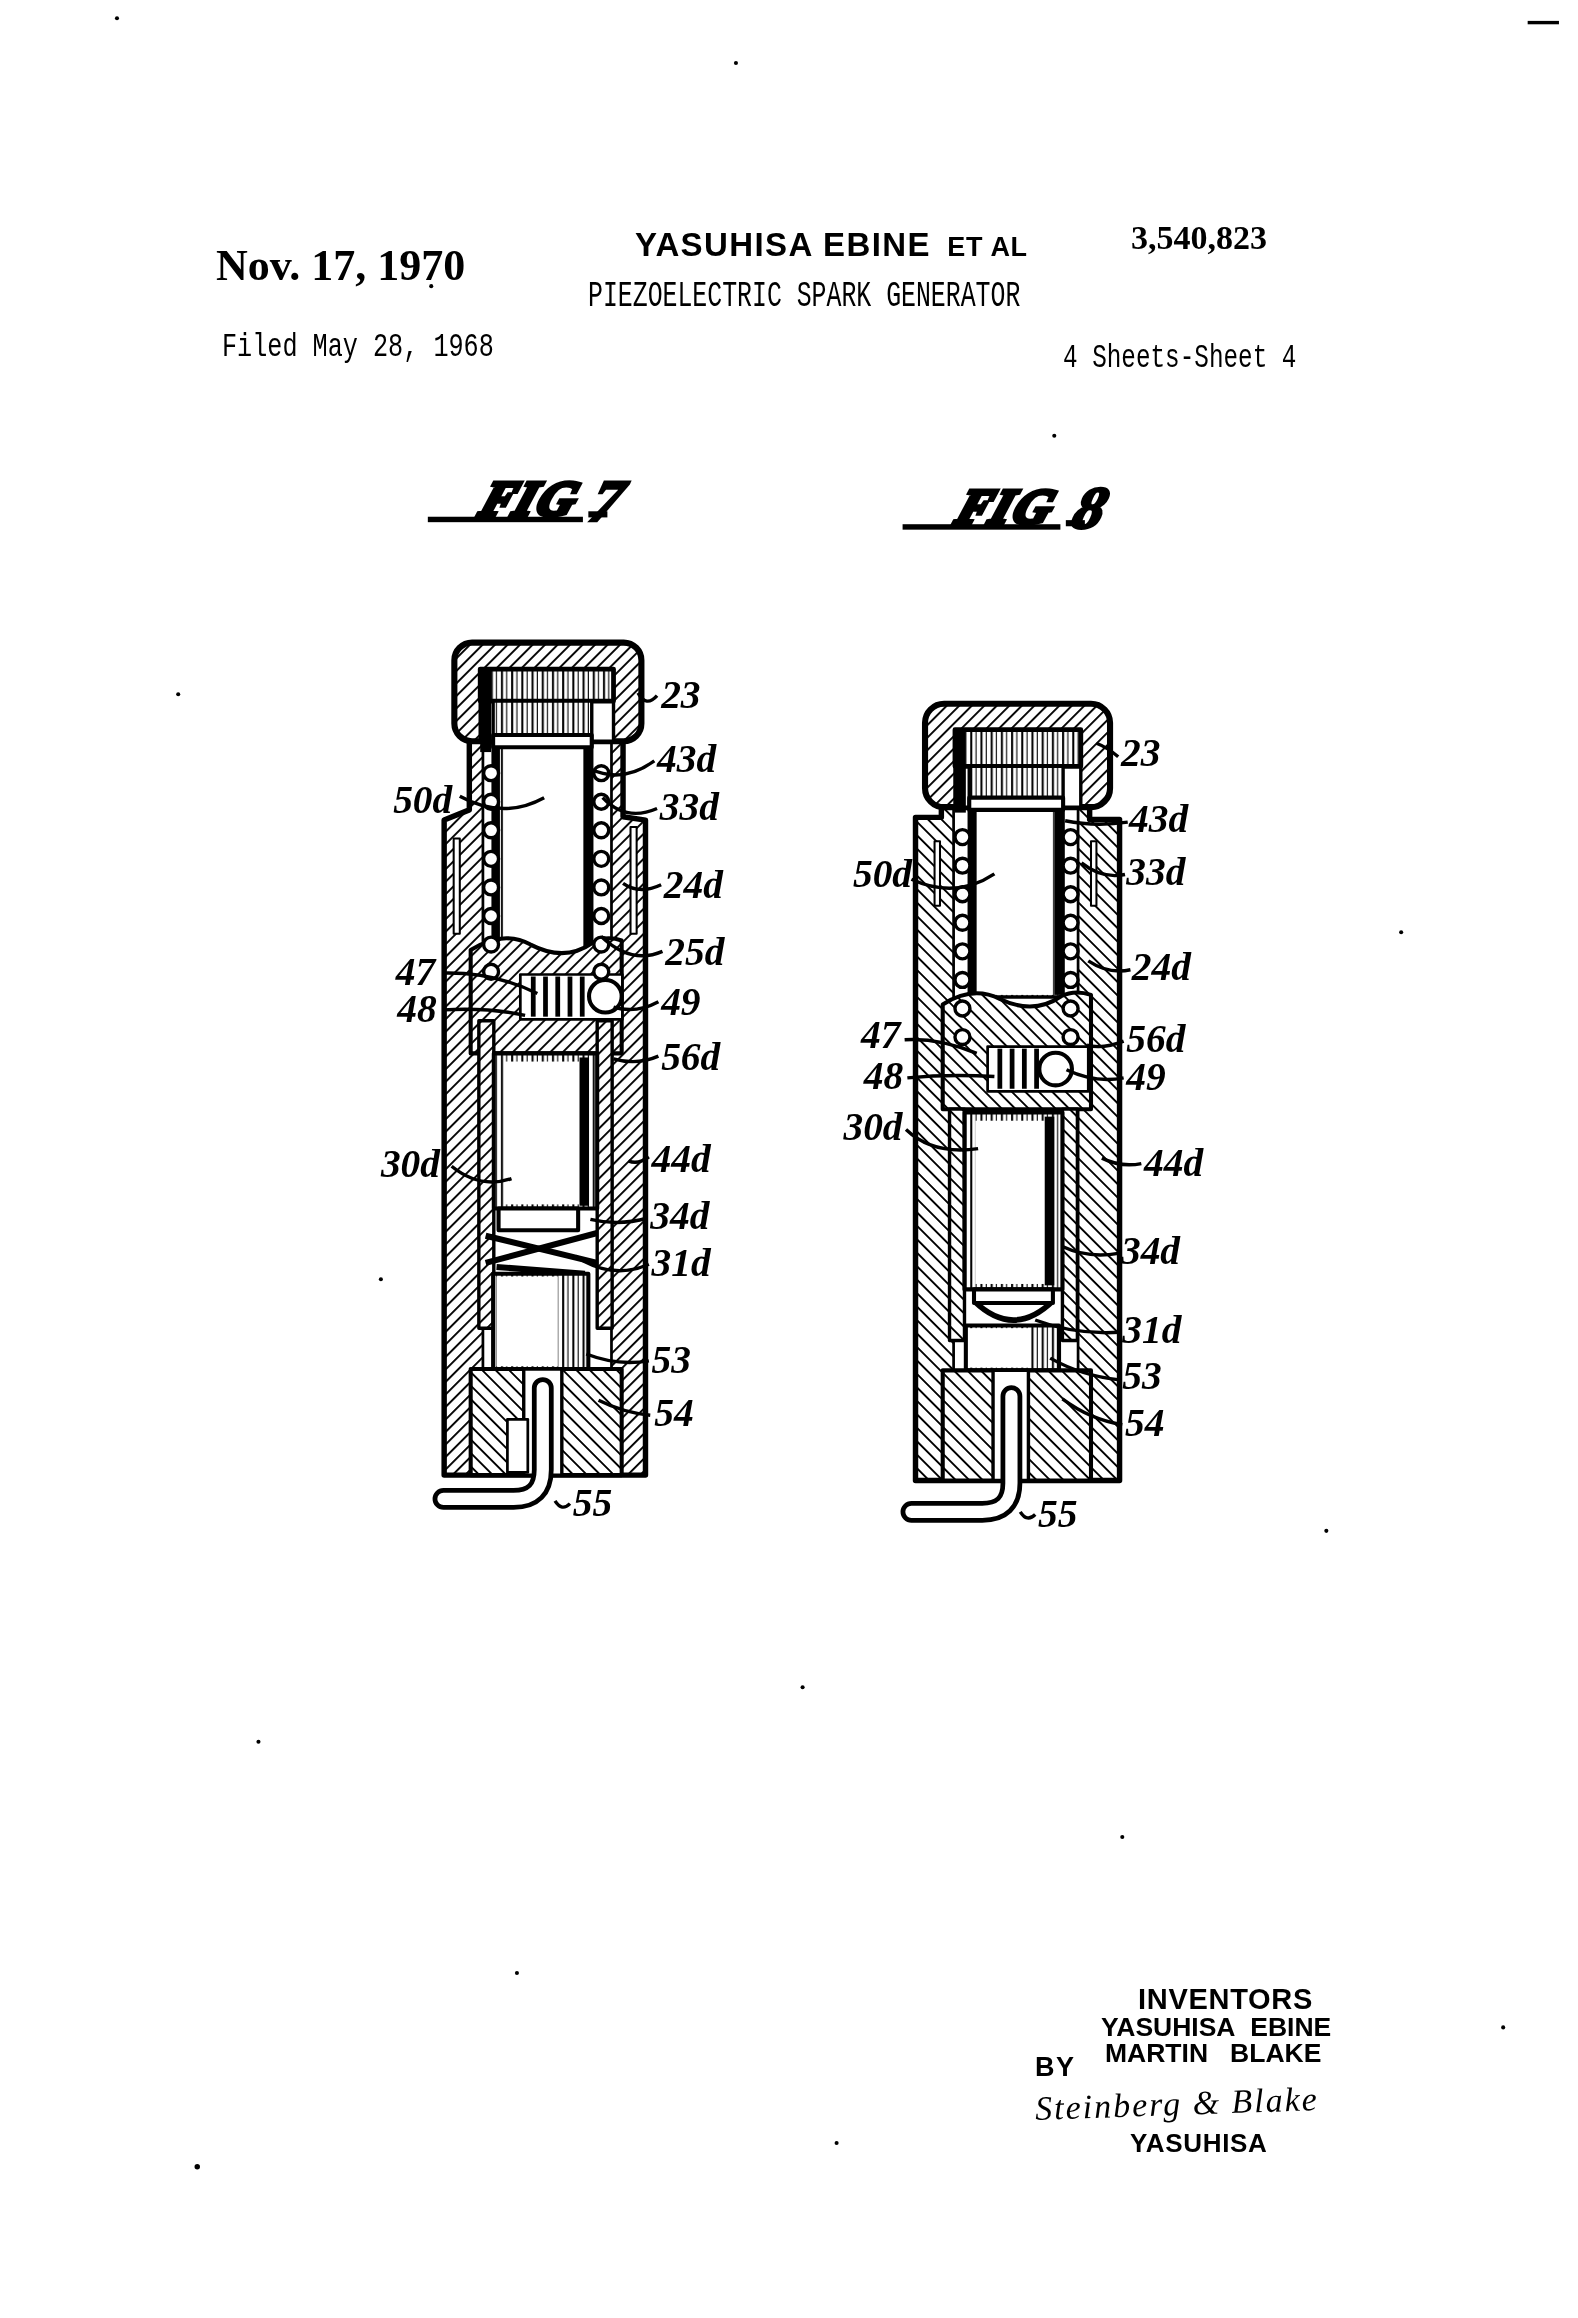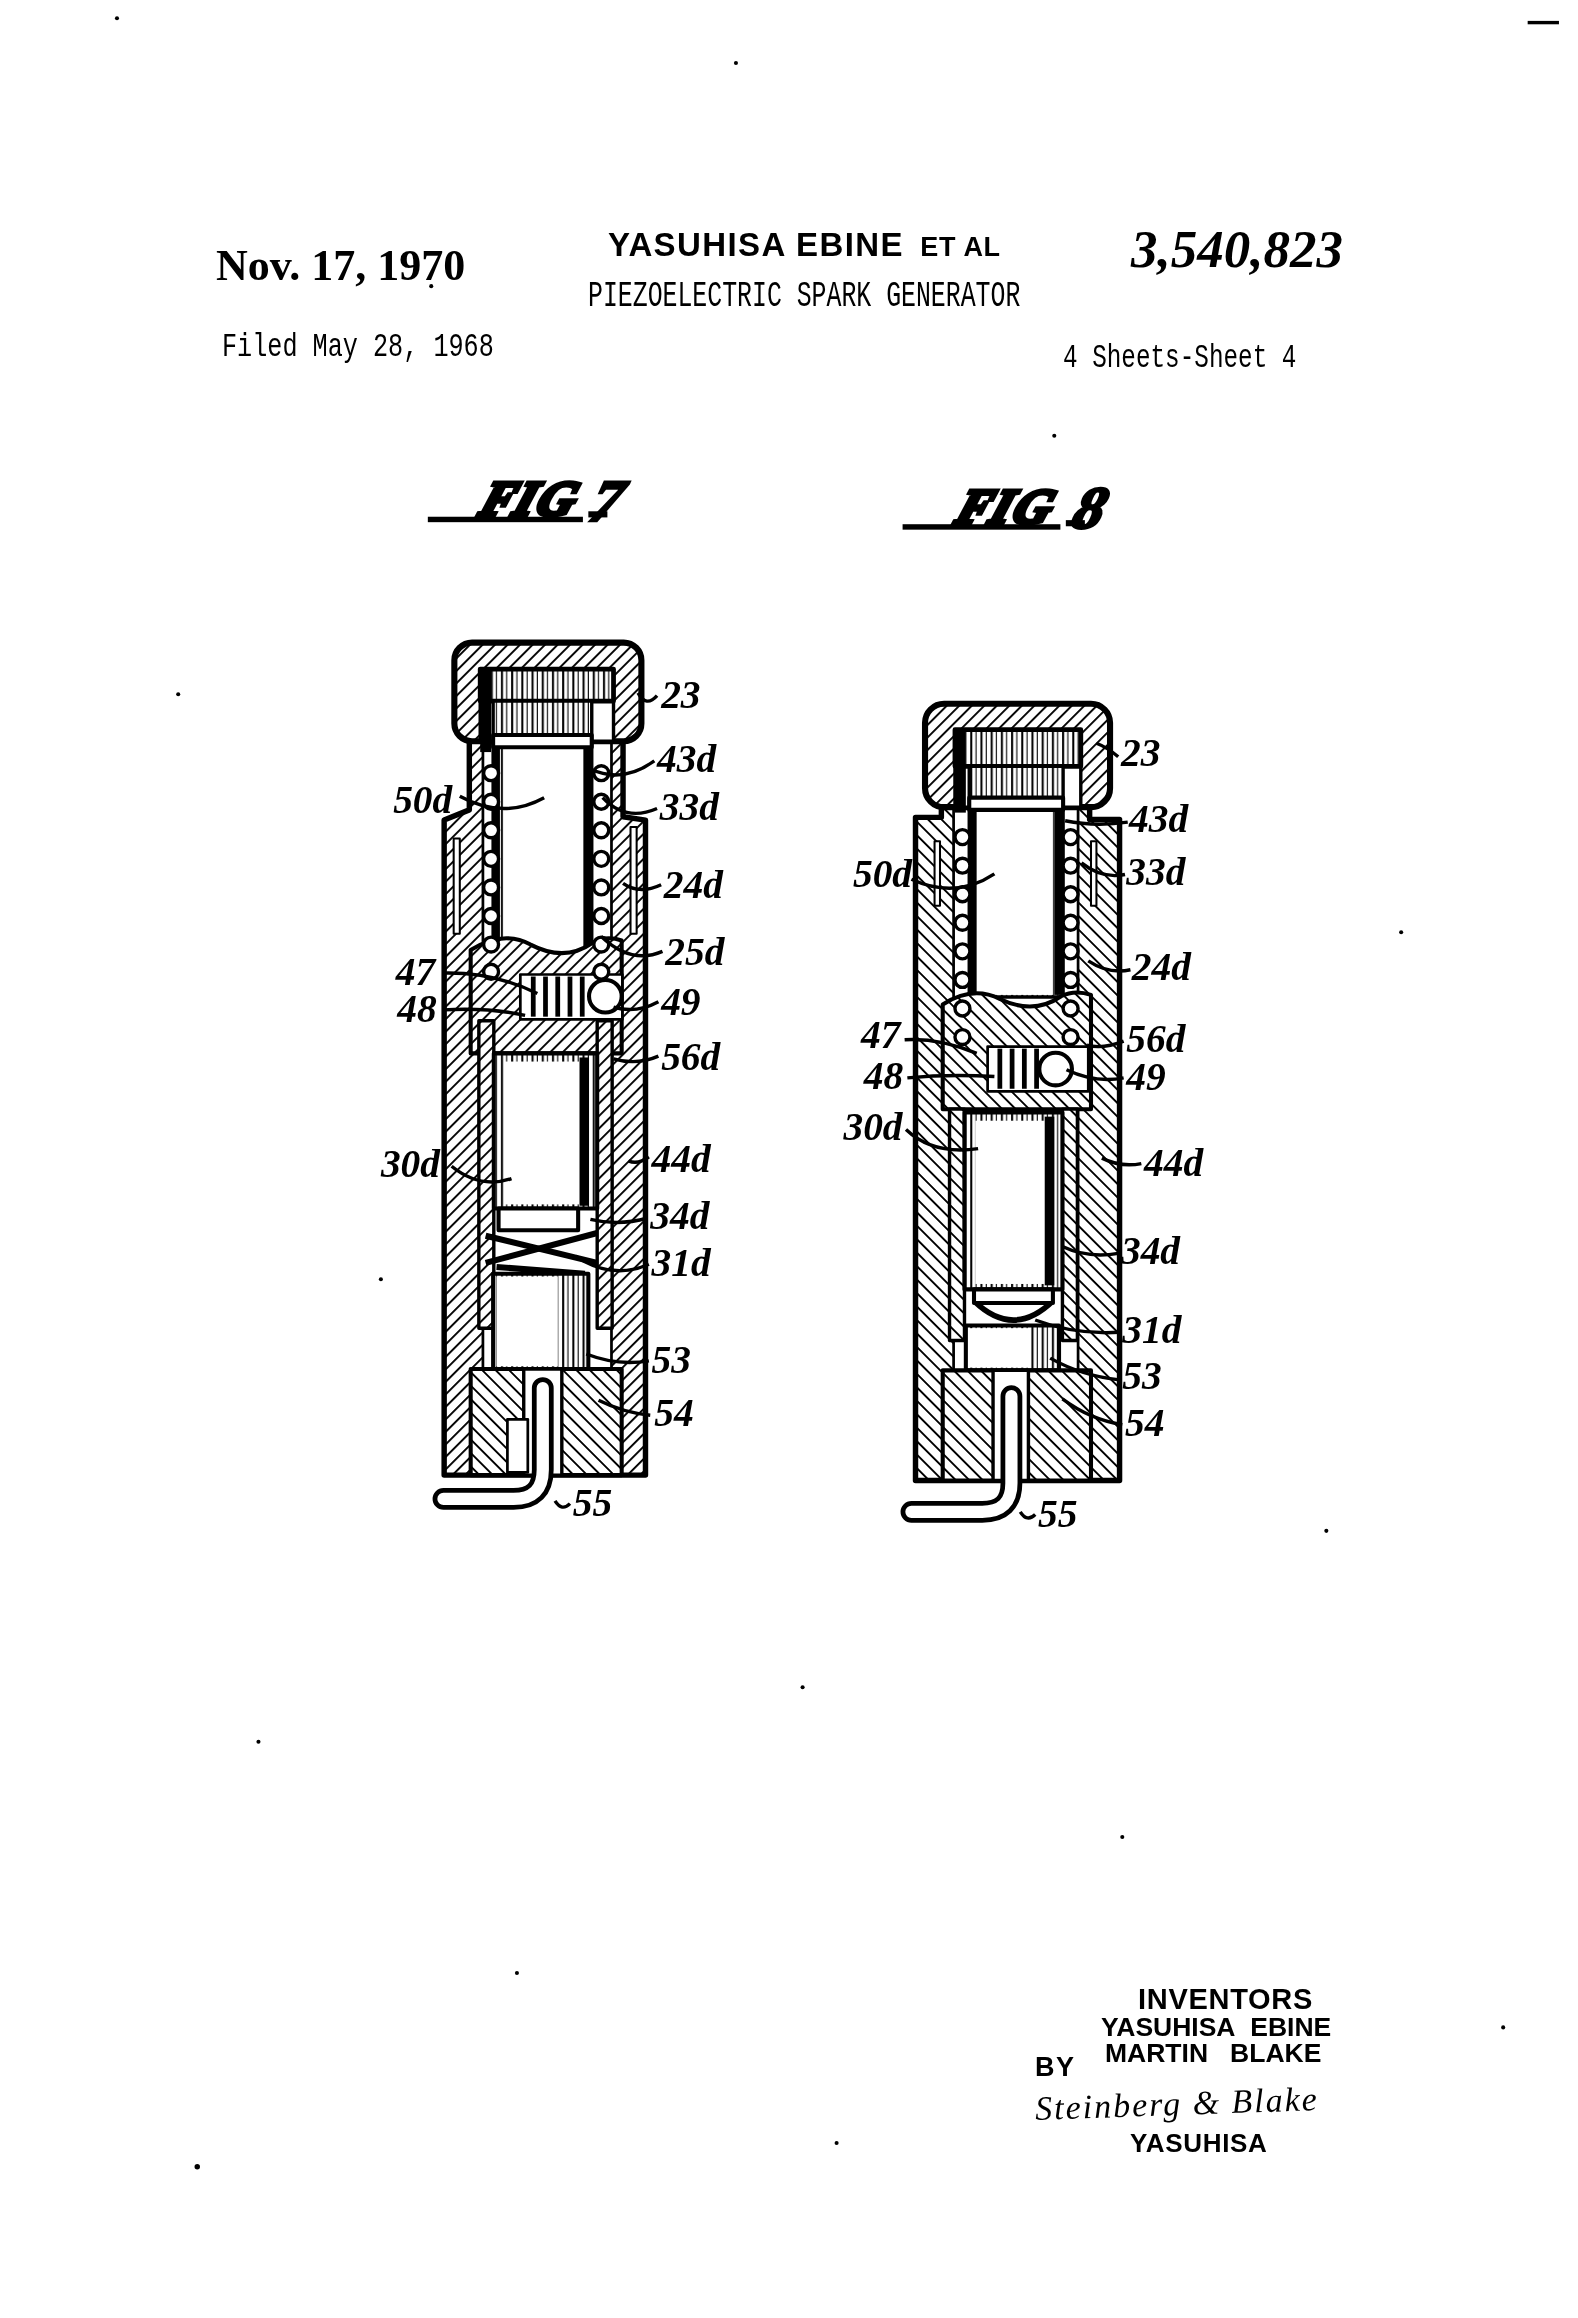--- a/index.html
+++ b/index.html
@@ -8,22 +8,22 @@
 .t{position:absolute;white-space:nowrap;}
 .serifb{font-family:"Liberation Serif",serif;font-weight:bold;}
 .mono{font-family:"Liberation Mono",monospace;transform-origin:left top;}
 .sansb{font-weight:bold;}
 #svgmain{position:absolute;left:0;top:0;}
 </style>
 </head>
 <body>
 
 <div class="t serifb" style="left:216px;top:205px;font-size:44px;margin-top:35px;">Nov. 17, 1970</div>
-<div class="t sansb" style="left:608px;top:226px;font-size:33px;letter-spacing:1.4px;">YASUHISA EBINE<span style="font-size:27px;letter-spacing:0.7px;">&nbsp;&nbsp;ET AL</span></div>
-<div class="t serifb" style="left:1131px;top:219px;font-size:53px;font-style:italic;">3,540,823</div>
+<div class="t sansb" style="left:635px;top:226px;font-size:33px;letter-spacing:1.4px;">YASUHISA EBINE<span style="font-size:27px;letter-spacing:0.7px;">&nbsp;&nbsp;ET AL</span></div>
+<div class="t serifb" style="left:1131px;top:219px;font-size:34px;">3,540,823</div>
 <div class="t mono" style="left:588px;top:276px;font-size:36px;transform:scaleX(0.69);">PIEZOELECTRIC SPARK GENERATOR</div>
 <div class="t mono" style="left:222px;top:328px;font-size:34px;transform:scaleX(0.74);">Filed May 28, 1968</div>
 <div class="t mono" style="left:1063px;top:339px;font-size:34px;transform:scaleX(0.715);">4 Sheets-Sheet 4</div>
 
 <div class="t sansb" style="left:1138px;top:1983px;font-size:29px;letter-spacing:0.7px;">INVENTORS</div>
 <div class="t sansb" style="left:1101px;top:2012px;font-size:26.5px;letter-spacing:0px;">YASUHISA&nbsp;&nbsp;EBINE</div>
 <div class="t sansb" style="left:1105px;top:2038px;font-size:26.5px;letter-spacing:0px;">MARTIN&nbsp;&nbsp;&nbsp;BLAKE</div>
 <div class="t sansb" style="left:1035px;top:2052px;font-size:27px;letter-spacing:1.4px;">BY</div>
 <div class="t" style="left:1035px;top:2085px;font-size:34px;letter-spacing:2px;font-style:italic;font-family:'Liberation Serif',serif;transform:rotate(-2deg);">Steinberg &amp; Blake</div>
 <div class="t sansb" style="left:1130px;top:2128px;font-size:26px;letter-spacing:0.7px;">YASUHISA</div>

